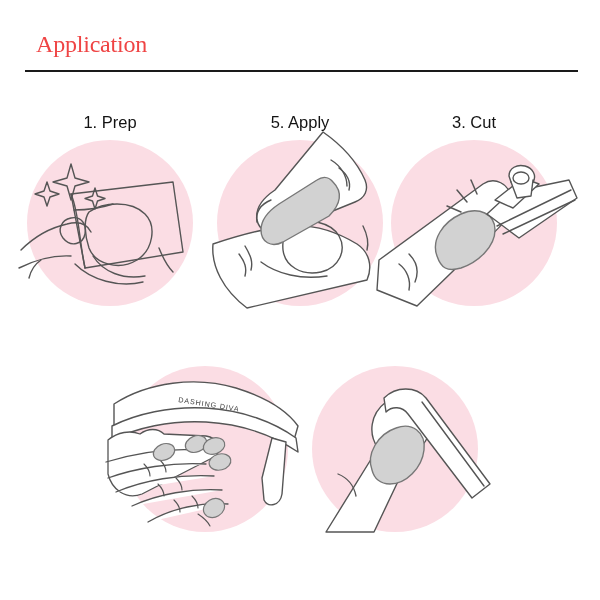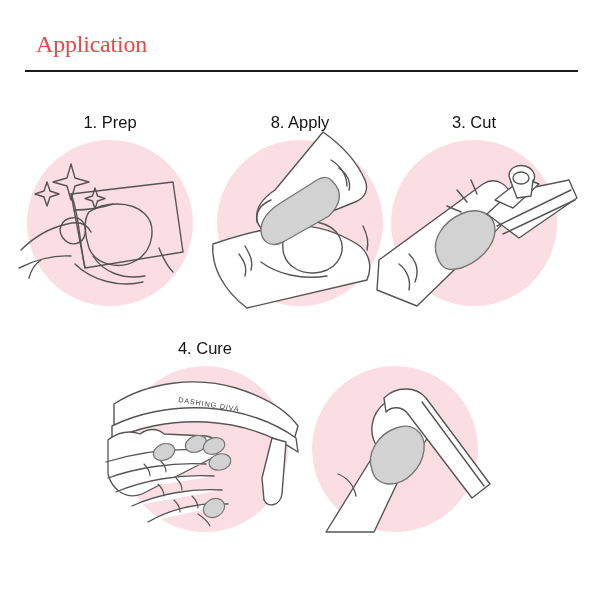--- a/index.html
+++ b/index.html
@@ -146,21 +146,21 @@
               <path d="M44 24 L 48 38 L 62 42 L 48 46 L 44 60 L 40 46 L 26 42 L 40 38 Z"></path>
               <path d="M20 42 L 23 51 L 32 54 L 23 57 L 20 66 L 17 57 L 8 54 L 17 51 Z"></path>
               <path d="M68 48 L 70.5 56 L 78 58.5 L 70.5 61 L 68 69 L 65.5 61 L 58 58.5 L 65.5 56 Z"></path>
             </g>
           </g>
         </svg>
       </div>
     </div>
 
     <div class="step step-2">
-      <div class="step-label">8. Apply</div>
+      <div class="step-label">5. Apply</div>
       <div class="step-art">
         <svg viewBox="0 0 166 166" xmlns="http://www.w3.org/2000/svg">
           <g>
             <circle cx="83" cy="83" r="83" fill="#fbdde4"></circle>
             <g fill="#ffffff" stroke="#555555" stroke-width="1.4" stroke-linecap="round" stroke-linejoin="round">
 
               <path d="M106 -8 C 126 6, 140 22, 148 40 C 152 50, 148 58, 138 62
                        L 64 92 C 52 96, 42 90, 40 80 C 38 68, 46 58, 58 50 Z"></path>
 
               <path d="M-4 104 C 20 96, 48 88, 72 86 C 96 84, 120 92, 140 104
@@ -221,21 +221,20 @@
               <path d="M66 50 L 76 62"></path>
               <path d="M80 40 L 86 54"></path>
               <path d="M56 66 L 70 72"></path>
             </g>
           </g>
         </svg>
       </div>
     </div>
 
     <div class="step step-4">
-      <div class="step-label">4. Cure</div>
       <div class="step-art">
         <svg viewBox="0 0 166 166" xmlns="http://www.w3.org/2000/svg">
           <g>
             <circle cx="83" cy="83" r="83" fill="#fbdde4"></circle>
 
             <g fill="#ffffff" stroke="#555555" stroke-width="1.4" stroke-linecap="round" stroke-linejoin="round">
               <path d="M-8 38 C 26 16, 74 10, 114 22 C 146 32, 166 46, 176 60
                        L 172 74 C 150 58, 118 46, 84 44 C 48 42, 14 50, -8 62 Z"></path>
               <path d="M-10 60 C 14 48, 48 40, 84 42 C 120 44, 152 56, 174 72
                        L 176 86 C 152 70, 120 58, 84 56 C 48 54, 14 62, -10 74 Z"></path>

